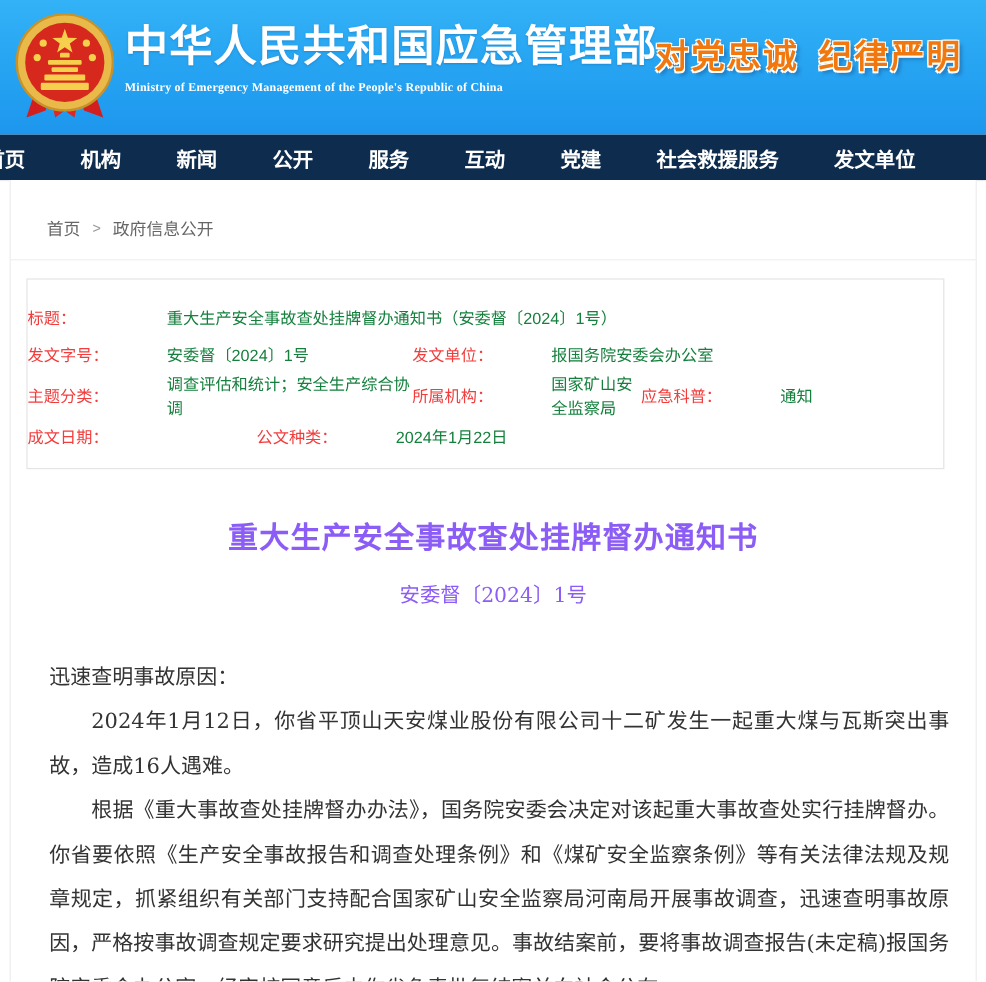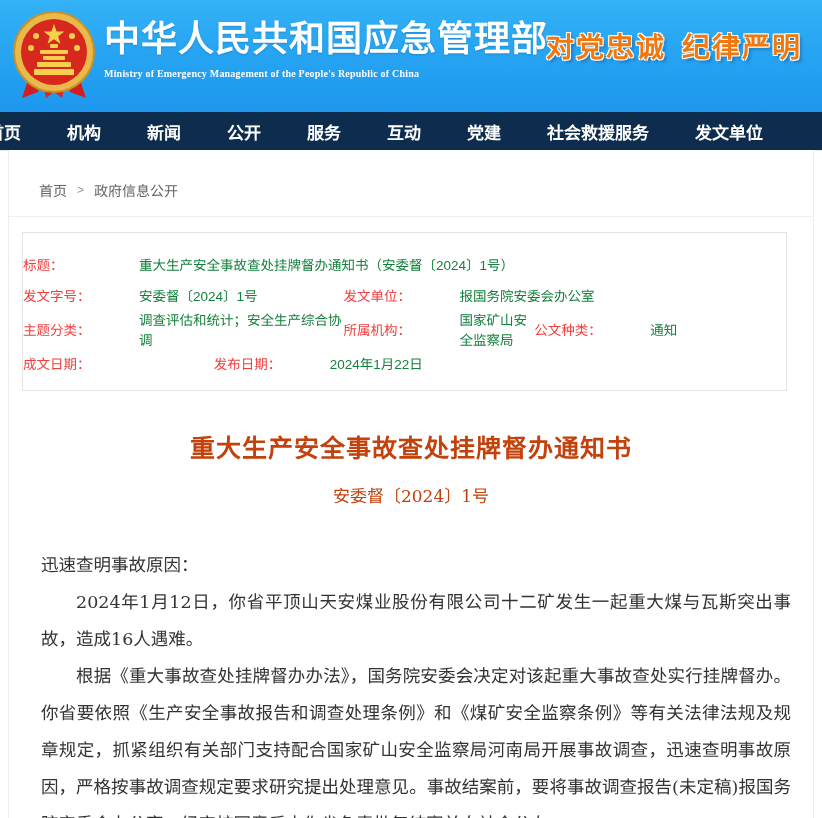--- a/index.html
+++ b/index.html
@@ -81,21 +81,21 @@
   .meta-cell.c3 { flex: 1; }
   .meta-cell.full { width: 100%; }
   .meta-label {
     display: inline-block; width: 110px; text-align: left;
     color: #f23d3d; font-weight: normal; flex: 0 0 auto;
   }
   .meta-value { margin-left: 6px; color: #15803d; }
 
   
   .doc-head { margin-top: 42px; text-align: center;
-    font-family: "DejaVu Serif", "Liberation Serif", serif; color: #c2410c; }
+    font-family: "DejaVu Serif", "Liberation Serif", serif; color: #8b5cf6; }
   .doc-title { font-size: 25px; font-weight: bold; line-height: 32px; letter-spacing: 1px; }
   .doc-number { margin-top: 17px; font-size: 17px; font-weight: normal; }
   .doc-body {
     margin-top: 40px; padding: 0 22px 30px 32px;
     font-family: "DejaVu Serif", "Liberation Serif", serif;
     font-size: 17.5px; line-height: 37px; color: #333; text-align: justify;
   }
   .doc-body p.indent { text-indent: 2em; }
 
   
@@ -193,30 +193,30 @@
       <div class="meta-row">
         <div class="meta-cell c2">
           <span class="meta-label">主题分类：</span>
           <span class="meta-value">调查评估和统计；安全生产综合协调</span>
         </div>
         <div class="meta-cell c1">
           <span class="meta-label">所属机构：</span>
           <span class="meta-value">国家矿山安全监察局</span>
         </div>
         <div class="meta-cell c3">
-          <span class="meta-label">公文种类：</span>
+          <span class="meta-label">应急科普：</span>
           <span class="meta-value">通知</span>
         </div>
       </div>
       <div class="meta-row">
         <div class="meta-cell c1">
           <span class="meta-label">成文日期：</span>
         </div>
         <div class="meta-cell c2">
-          <span class="meta-label">发布日期：</span>
+          <span class="meta-label">公文种类：</span>
           <span class="meta-value">2024年1月22日</span>
         </div>
         <div class="meta-cell c3"></div>
       </div>
     </div>
 
     <div class="doc-head">
       <h1 class="doc-title">重大生产安全事故查处挂牌督办通知书</h1>
       <div class="doc-number">安委督〔2024〕1号</div>
     </div>

